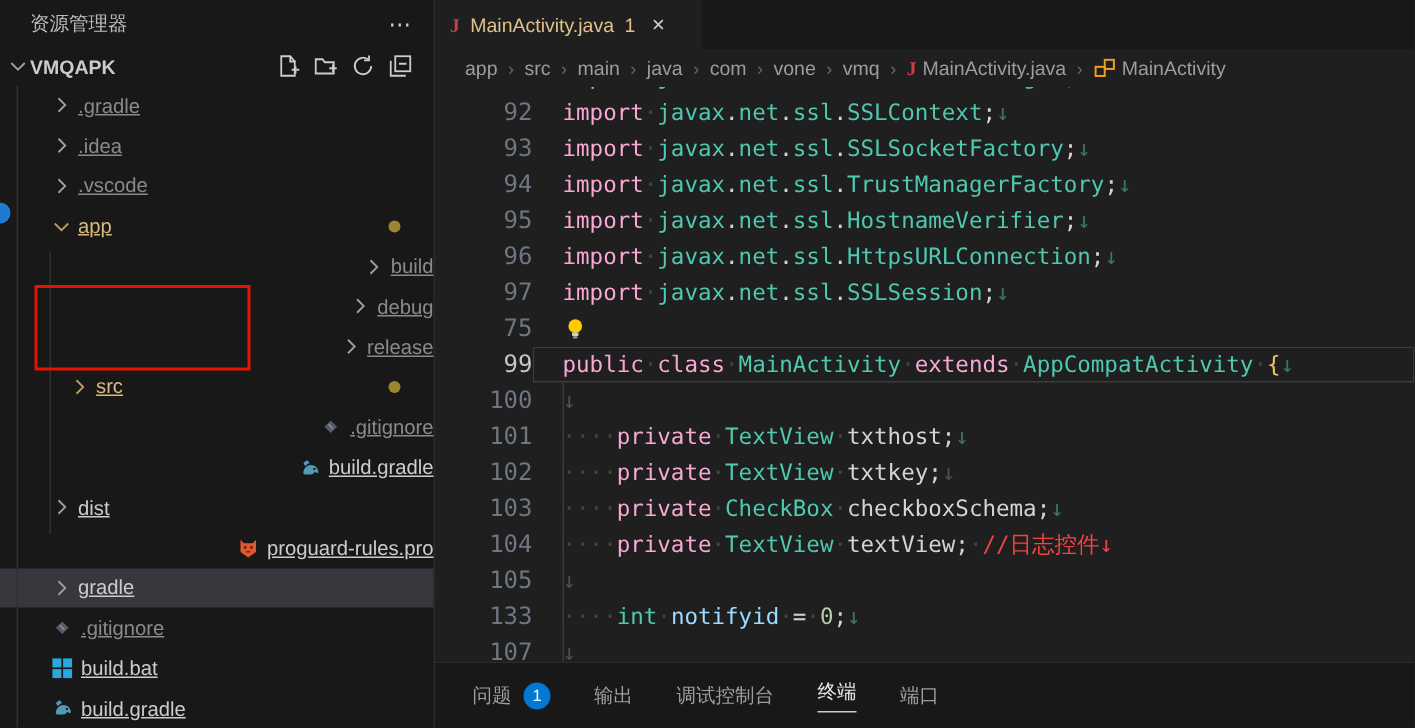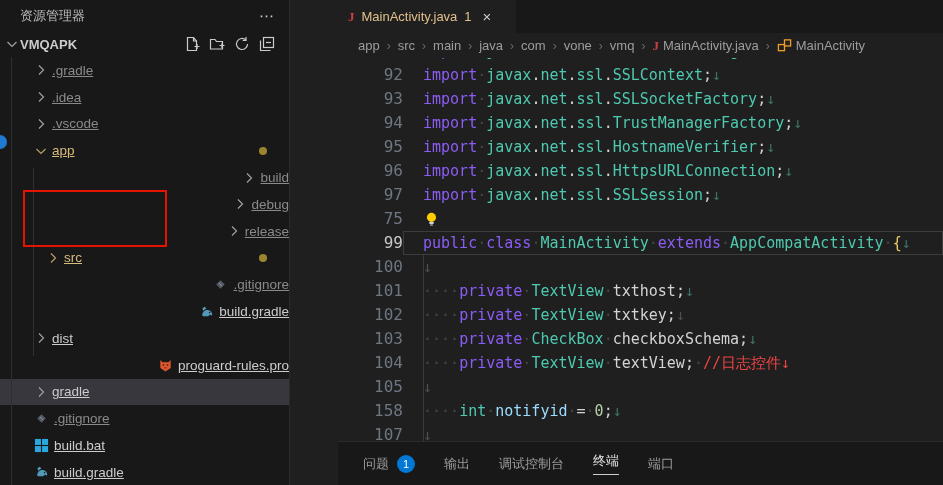--- a/index.html
+++ b/index.html
@@ -1,18 +1,18 @@
 <!DOCTYPE html>
 <html><head>
 <meta charset="utf-8">
 <style>
   * { margin:0; padding:0; box-sizing:border-box; }
   html,body { width:943px; height:485px; overflow:hidden; background:#1f1f1f;
     font-family:"Liberation Sans", sans-serif; }
-  .app { display:flex; width:943px; height:485px; position:relative;gap:48px; }
+  .app { display:flex; width:943px; height:485px; position:relative; }
 
   
   .sidebar { width:290px; flex-shrink:0; background:#181818; border-right:1px solid #2b2b2b;
     position:relative; }
   .sb-header { height:31px; display:flex; align-items:center; padding:0 14px 0 20px;
     color:#bcbcbc; font-size:13px; }
   .sb-header .title { flex:1; }
   .more { color:#cccccc; font-size:15px; letter-spacing:1px; cursor:pointer; }
   .project { height:26px; display:flex; align-items:center; padding-left:4px;
     color:#cccccc; font-weight:bold; font-size:13px; }
@@ -58,21 +58,21 @@
   .editor { flex:1; background:#1f1f1f; overflow:hidden; position:relative;
     font-family:"DejaVu Sans Mono", monospace; font-size:15px; }
   .partial { height:5px; overflow:hidden; }
   .partial .cl { margin-top:-19px; }
   .cl { height:24px; line-height:24px; display:flex; }
   .ln { width:65px; flex-shrink:0; text-align:right; color:#6e7681; font-size:16px; }
   .lc { flex:1; padding-left:20px; white-space:pre; }
   .cl.cur .ln { color:#c6c6c6; }
   .cl.cur .lc { box-shadow:inset 0 0 0 1px #3c3c3c; }
   .ed-guide { position:absolute; left:85px; top:197px; bottom:0; width:1px; background:#3a3a3a; }
-  .tk-kw{color:#8b5cf6} .tk-ty{color:#4ec9b0} .tk-pl{color:#d4d4d4} .tk-var{color:#9cdcfe}
+  .tk-kw{color:#f9a8d4} .tk-ty{color:#4ec9b0} .tk-pl{color:#d4d4d4} .tk-var{color:#9cdcfe}
   .tk-num{color:#b5cea8} .tk-cm{color:#ef4444} .tk-br{color:#e8c766}
   .tk-ws{color:#454545} .tk-nl{color:#3f7268} .tk-nlg{color:#4f4f4f}
   .bulb { display:inline-flex; width:17px; height:17px; vertical-align:middle; }
 
   
   .panel { height:44px; flex-shrink:0; background:#181818; border-top:1px solid #2b2b2b;
     display:flex; align-items:center; padding-left:25px; gap:29px; font-size:13px; }
   .ptab { display:flex; align-items:center; gap:8px; color:#9d9d9d; cursor:pointer; }
   .ptab.active .pt-label { color:#e5e5e5; border-bottom:1.5px solid #cccccc; padding-bottom:4px; }
   .badge { width:18px; height:18px; border-radius:50%; background:#0078d4; color:#ffffff;
@@ -396,21 +396,21 @@
         </div>
         <div class="cl ">
           <span class="ln">104</span>
           <span class="lc"><span class="tk-ws">····</span><span class="tk-kw">private</span><span class="tk-ws">·</span><span class="tk-ty">TextView</span><span class="tk-ws">·</span><span class="tk-pl">textView</span><span class="tk-pl">;</span><span class="tk-ws">·</span><span class="tk-cm">//日志控件</span><span class="tk-cm">↓</span></span>
         </div>
         <div class="cl ">
           <span class="ln">105</span>
           <span class="lc"><span class="tk-nlg">↓</span></span>
         </div>
         <div class="cl ">
-          <span class="ln">158</span>
+          <span class="ln">133</span>
           <span class="lc"><span class="tk-ws">····</span><span class="tk-ty">int</span><span class="tk-ws">·</span><span class="tk-var">notifyid</span><span class="tk-ws">·</span><span class="tk-pl">=</span><span class="tk-ws">·</span><span class="tk-num">0</span><span class="tk-pl">;</span><span class="tk-nl">↓</span></span>
         </div>
         <div class="cl ">
           <span class="ln">107</span>
           <span class="lc"><span class="tk-nlg">↓</span></span>
         </div>
       </div>
     <div class="panel" id="panel">
         <div class="ptab ">
           <span class="pt-label">问题</span>

